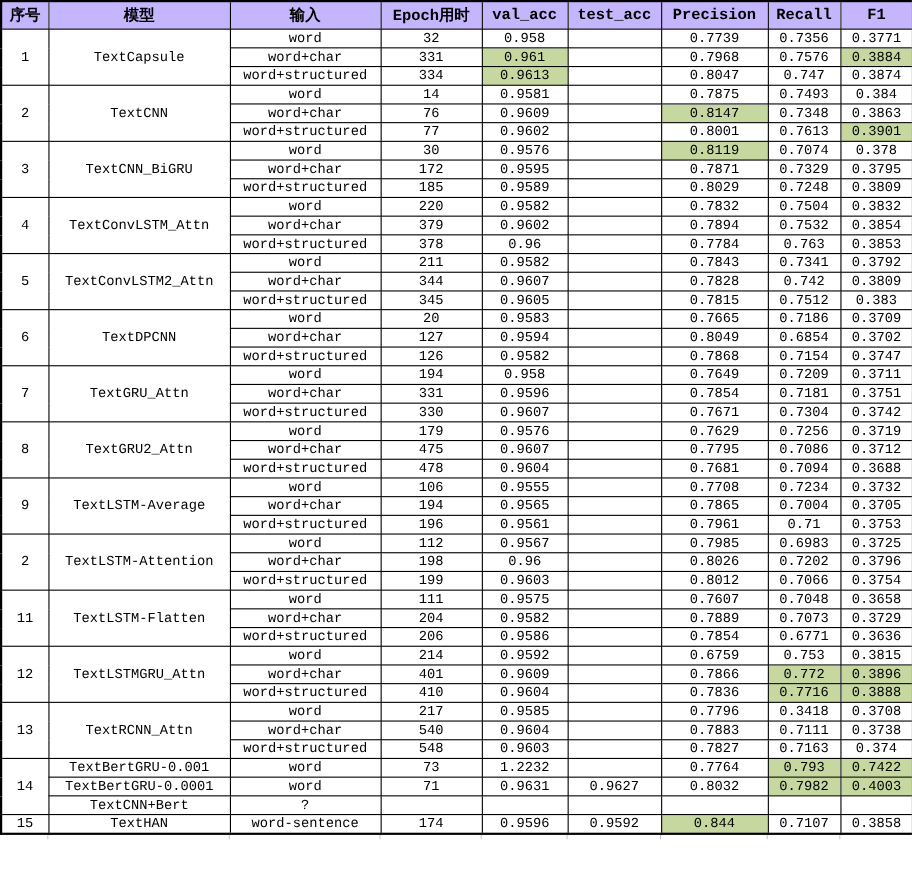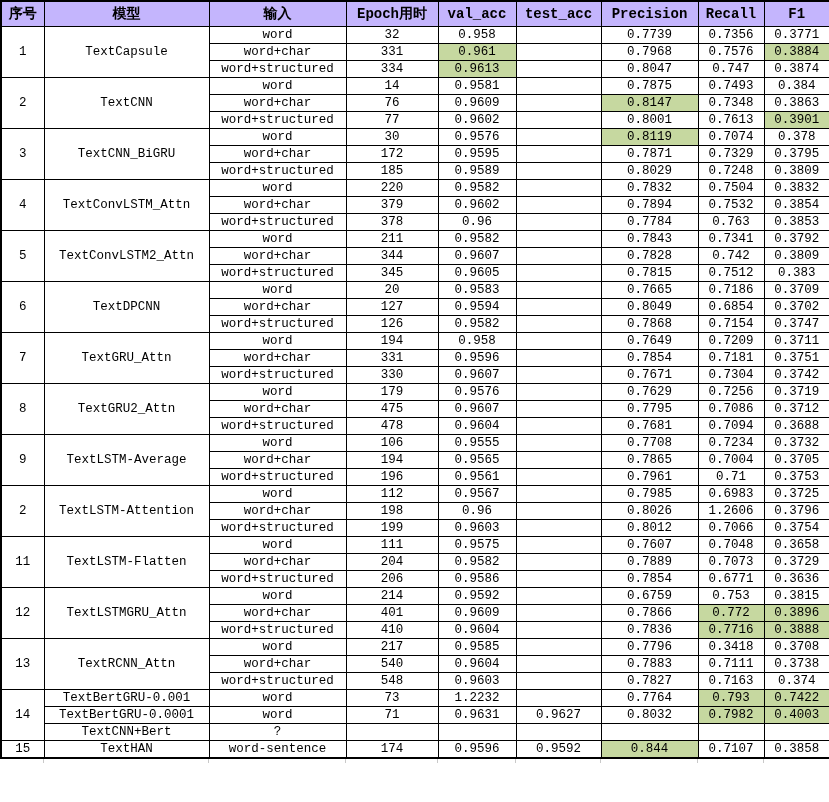--- a/index.html
+++ b/index.html
@@ -343,21 +343,21 @@
         <td>0.7985</td>
         <td>0.6983</td>
         <td>0.3725</td>
       </tr>
       <tr>
         <td>word+char</td>
         <td>198</td>
         <td>0.96</td>
         <td></td>
         <td>0.8026</td>
-        <td>1.2606</td>
+        <td>0.7202</td>
         <td>0.3796</td>
       </tr>
       <tr>
         <td>word+structured</td>
         <td>199</td>
         <td>0.9603</td>
         <td></td>
         <td>0.8012</td>
         <td>0.7066</td>
         <td>0.3754</td>

